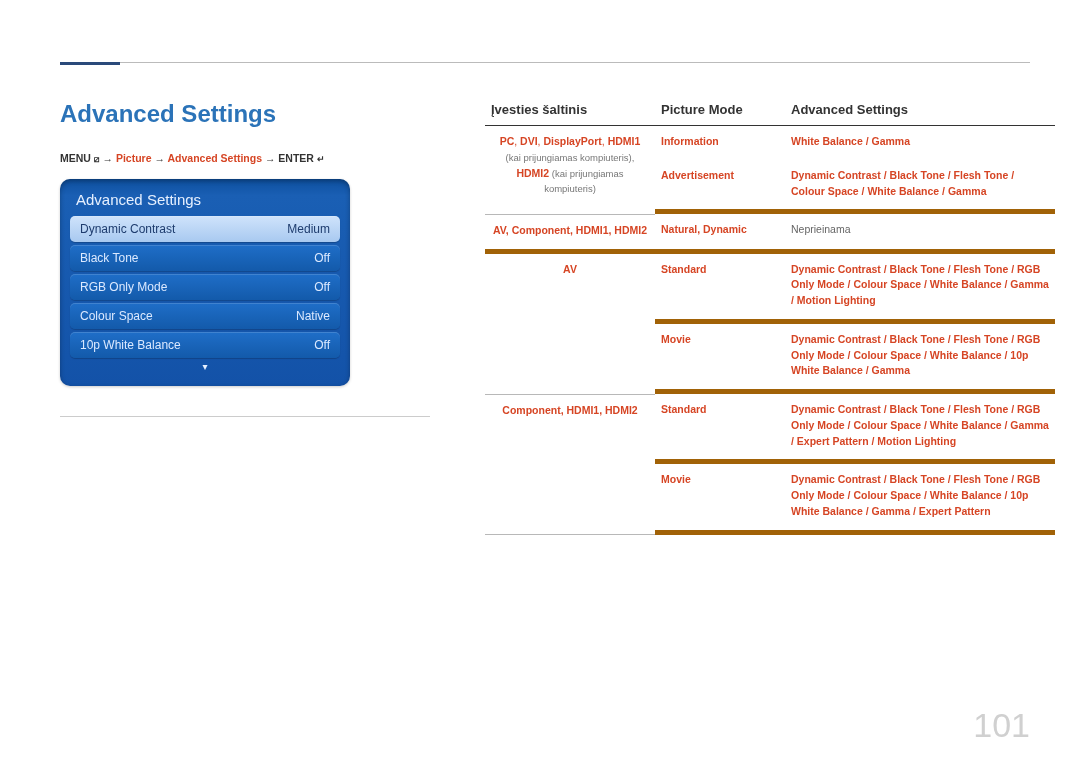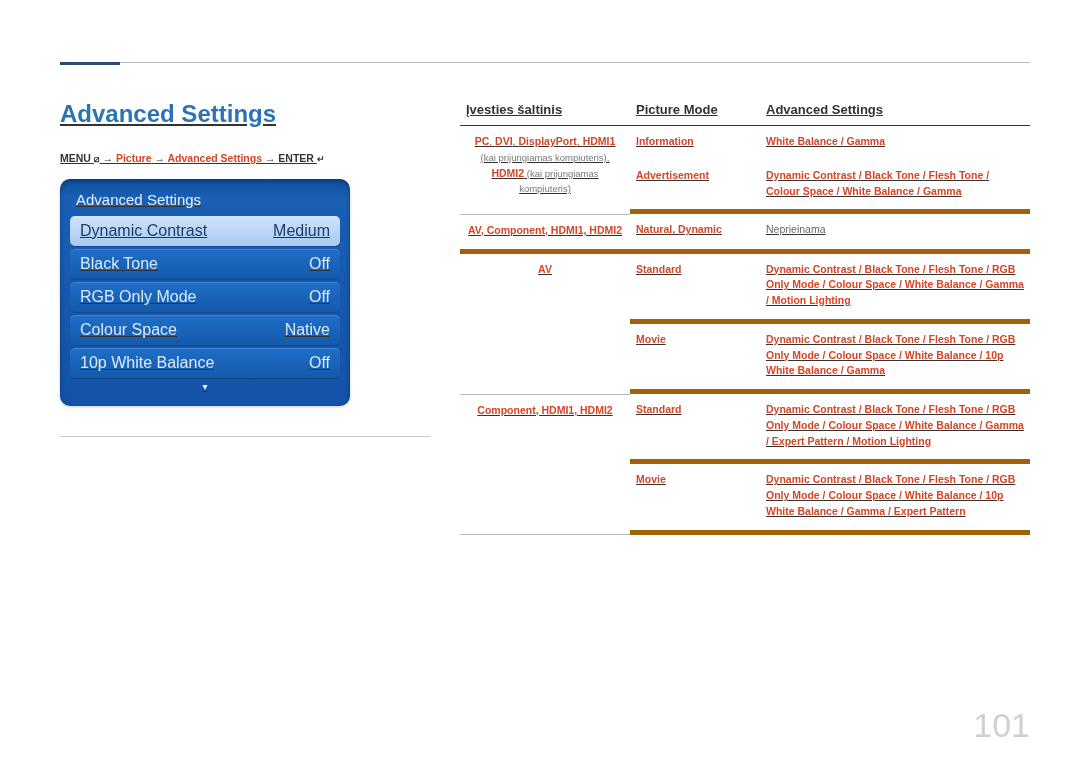--- a/index.html
+++ b/index.html
@@ -8,21 +8,20 @@
     width: 1080px;
     height: 763px;
     background: #fff;
     position: relative;
     color: #333;
   }
   .page {
     padding: 60px 50px 60px 60px;
     position: relative;
     height: 100%;
-    text-decoration: underline;
   }
   .top-rule-segment {
     position: absolute;
     top: 62px;
     left: 60px;
     width: 60px;
     height: 3px;
     background: #2a4a7a;
   }
   .top-rule {
@@ -78,21 +77,21 @@
   }
   .osd-title {
     font-size: 15px;
     padding: 4px 6px 8px;
     color: #e6f0ff;
   }
   .osd-row {
     display: flex;
     justify-content: space-between;
     align-items: center;
-    font-size: 16px;
+    font-size: 12px;
     padding: 6px 10px;
     margin-bottom: 3px;
     border-radius: 5px;
     background: linear-gradient(#1f6ec8, #135aaa);
     box-shadow: inset 0 1px 0 rgba(255,255,255,.15), 0 1px 1px rgba(0,0,0,.2);
     color: #dbe9ff;
   }
   .osd-row.selected {
     background: linear-gradient(#cfe3fb, #a8c9f0);
     color: #1e3c6e;
@@ -116,21 +115,21 @@
     border-radius: 3px;
   }
   .osd-arrow {
     text-align: center;
     font-size: 10px;
     color: #e6f0ff;
     margin-top: 2px;
   }
 
   
-  .tbl { width: 100%; font-size: 10.5px; border-collapse: collapse; }
+  .tbl { width: 100%; font-size: 10.5px; border-collapse: collapse; margin-left: 25px; }
   .tbl th {
     text-align: left;
     font-size: 13px;
     font-weight: bold;
     color: #333;
     padding: 2px 6px 8px;
     border-bottom: 1.5px solid #333;
   }
   .tbl td {
     vertical-align: top;

